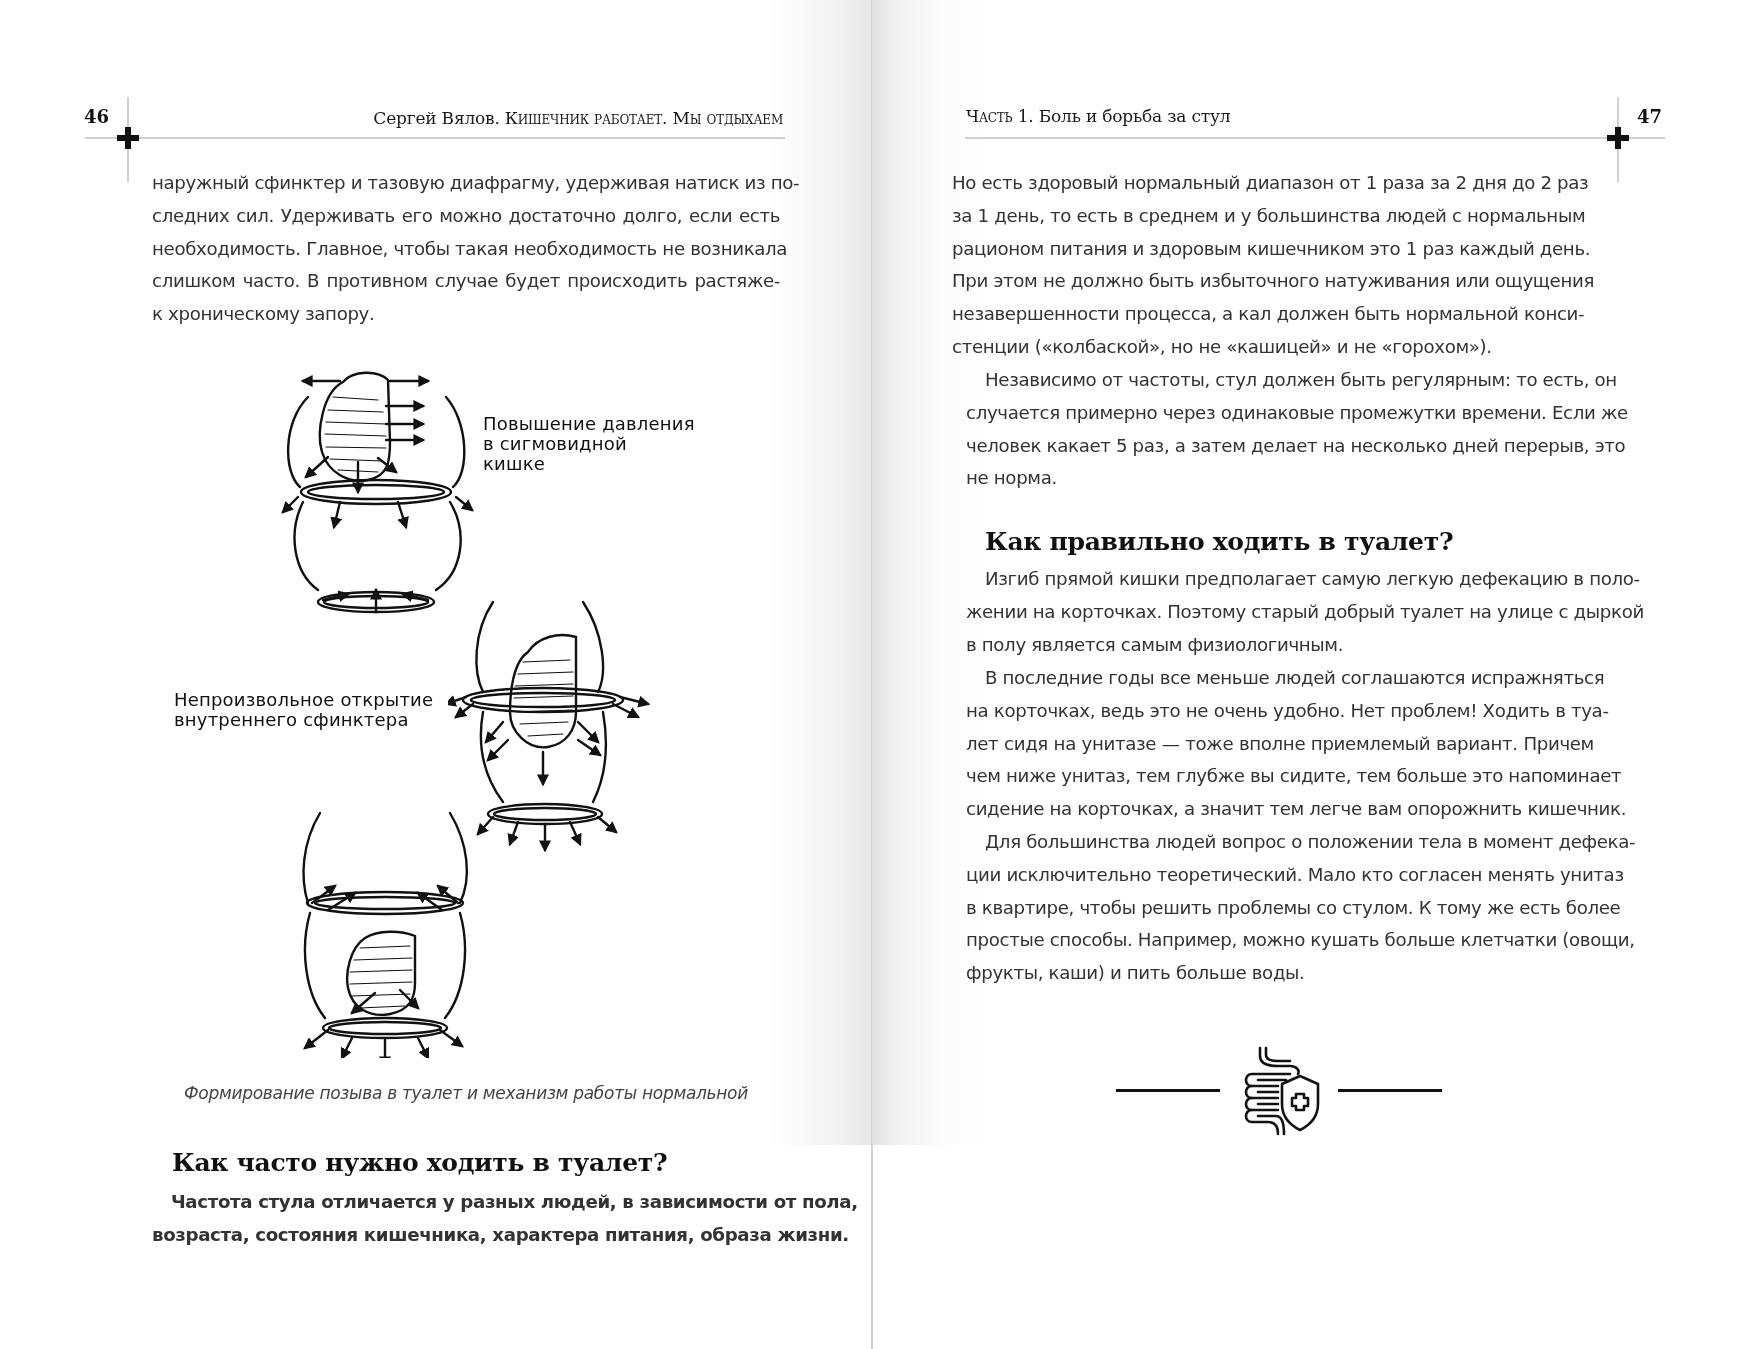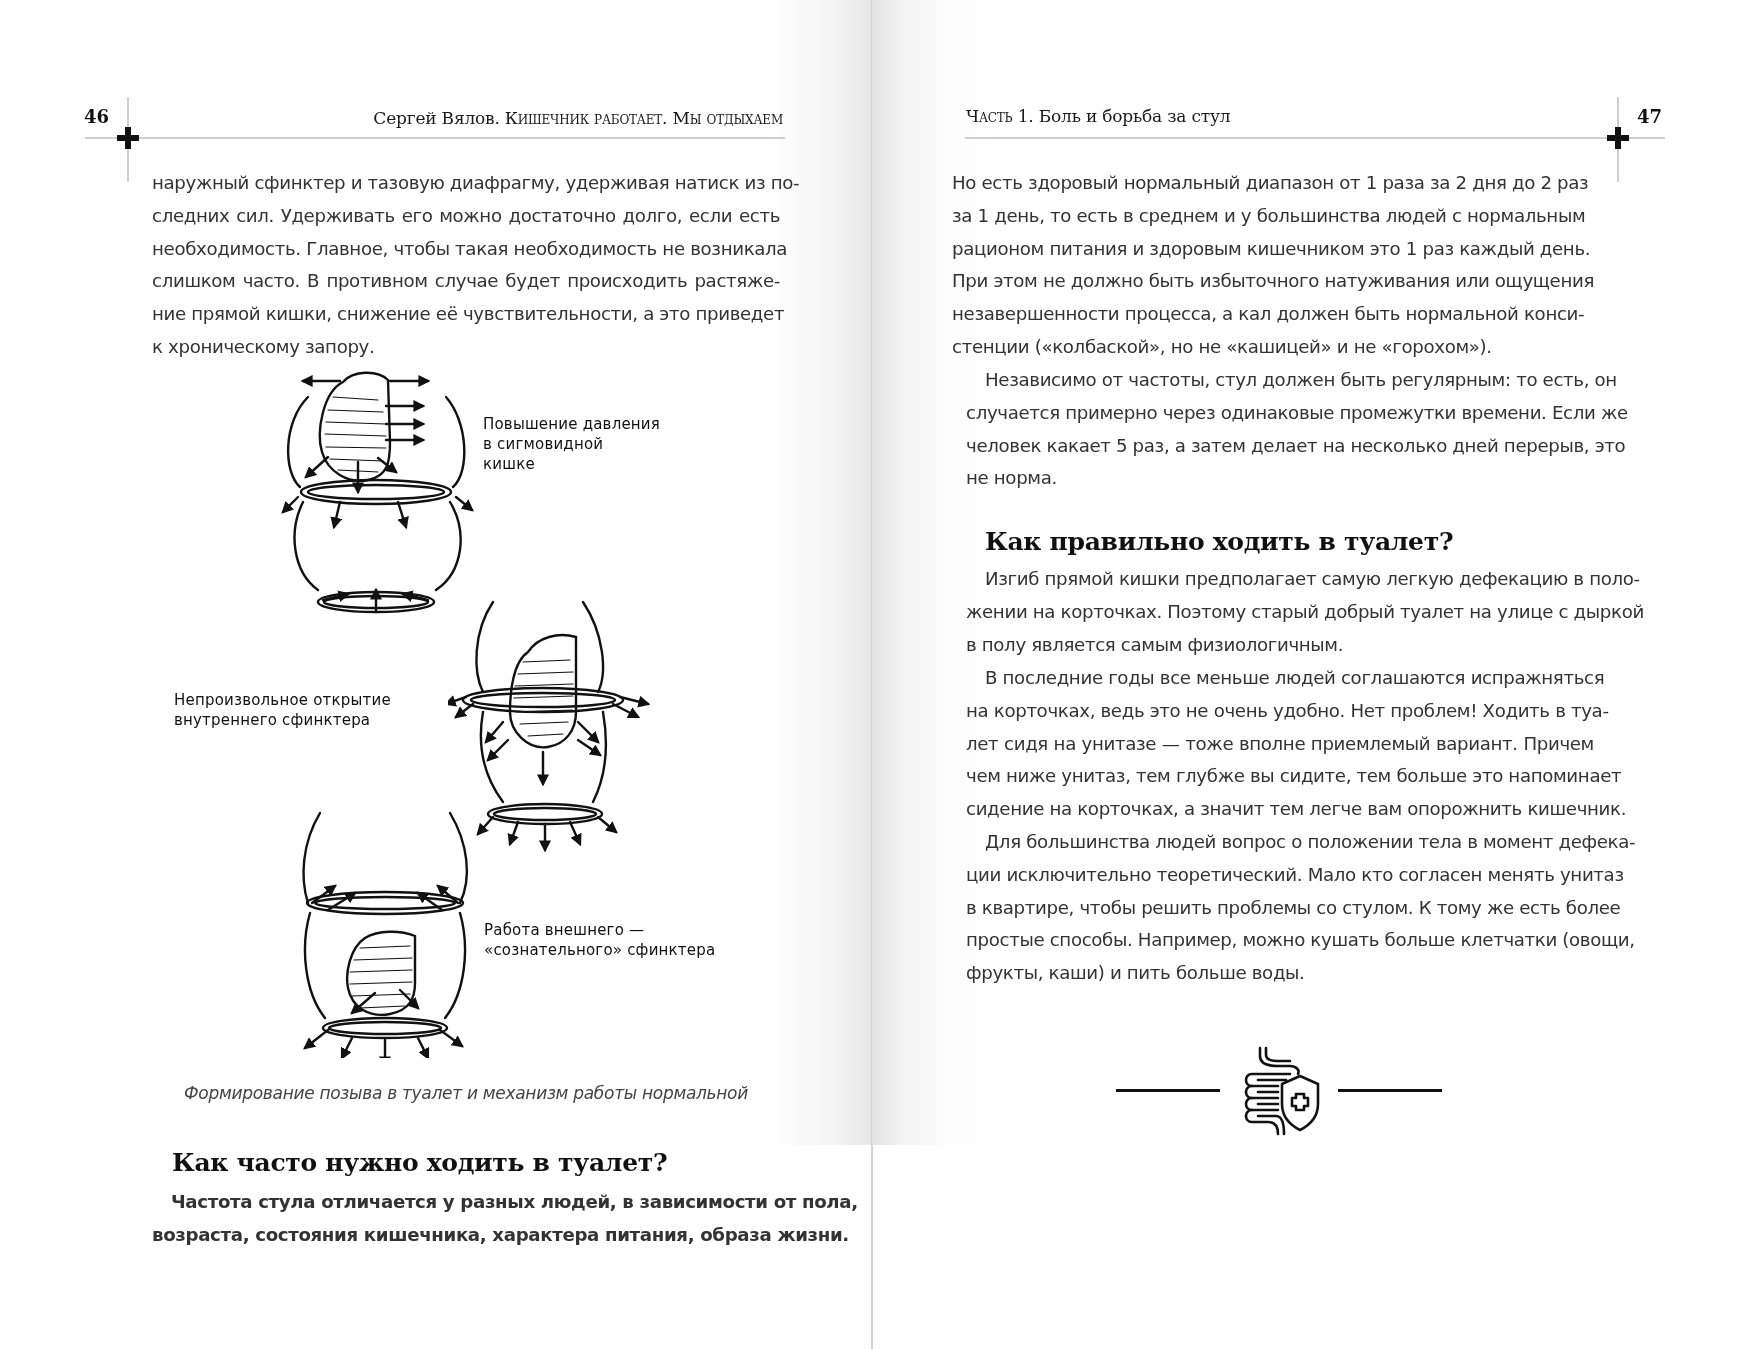--- a/index.html
+++ b/index.html
@@ -29,21 +29,21 @@
 
   
   .text-block { position: absolute; font-family: "DejaVu Sans", sans-serif; font-size: 18.2px; line-height: 32.8px; color: #333; letter-spacing: -0.35px; }
   .text-block .ln { display: block; white-space: nowrap; text-align: justify; text-align-last: justify; }
   .text-block .ln.last { text-align-last: left; }
   .text-block .ln.indent { padding-left: 19px; }
 
   .heading { position: absolute; font-family: "DejaVu Serif", serif; font-weight: bold; font-size: 25px; color: #111; white-space: nowrap; letter-spacing: -0.3px; }
 
   .caption { position: absolute; font-family: "DejaVu Sans", sans-serif; font-style: italic; font-size: 17px; line-height: 26px; color: #444; text-align: center; letter-spacing: -0.3px; }
-  .fig-label { position: absolute; font-family: "DejaVu Sans", sans-serif; font-size: 15px; line-height: 20px; color: #111; white-space: pre-line; letter-spacing: 0.2px; }
+  .fig-label { position: absolute; font-family: "DejaVu Sans", sans-serif; font-size: 18px; line-height: 20px; color: #111; white-space: pre-line; letter-spacing: 0.2px; }
 
   .illus { position: absolute; }
   .ornament-line { position: absolute; height: 3px; background: #111; }
   .ornament-icon { position: absolute; }
 </style>
 </head>
 <body>
 
 <div class="page page-left">
   <div class="crop-v" style="left:127px; top:97px; height:85px;"></div>
@@ -53,21 +53,20 @@
   <div class="rh-text" style="right:89px; top:108px; left:auto;">
     <span>Сергей Вялов.</span>
     <span class="sc">Кишечник работает. Мы отдыхаем</span>
   </div>
 
   <div class="text-block" style="left:152px; top:167px; width:628px;">
     <span class="ln">наружный сфинктер и тазовую диафрагму, удерживая натиск из по-</span>
     <span class="ln">следних сил. Удерживать его можно достаточно долго, если есть</span>
     <span class="ln">необходимость. Главное, чтобы такая необходимость не возникала</span>
     <span class="ln">слишком часто. В противном случае будет происходить растяже-</span>
-    <span class="ln">ние прямой кишки, снижение её чувствительности, а это приведет</span>
     <span class="ln last">к хроническому запору.</span>
   </div>
 
   <svg class="illus" style="left:278px; top:362px;" width="200" height="264" viewBox="0 0 200 264" fill="none" stroke="#111" stroke-width="2.4" stroke-linecap="round">
     <defs>
       <marker id="ah" viewBox="0 0 10 10" refX="8" refY="5" markerWidth="5" markerHeight="5" orient="auto-start-reverse">
         <path d="M0,0 L10,5 L0,10 z" fill="#111" stroke="none"></path>
       </marker>
     </defs>
     <path d="M30,35 C5,60 5,110 22,125"></path>
@@ -178,22 +177,20 @@
     <path d="M85,185 L62,205" marker-end="url(#ah3)"></path>
     <path d="M110,182 L128,200" marker-end="url(#ah3)"></path>
     <ellipse cx="95" cy="220" rx="62" ry="10"></ellipse>
     <ellipse cx="95" cy="220" rx="56" ry="6"></ellipse>
     <path d="M38,222 L15,240" marker-end="url(#ah3)"></path>
     <path d="M62,230 L52,250" marker-end="url(#ah3)"></path>
     <path d="M95,232 L95,258" marker-end="url(#ah3)"></path>
     <path d="M128,230 L138,250" marker-end="url(#ah3)"></path>
     <path d="M150,222 L172,238" marker-end="url(#ah3)"></path>
   </svg>
-  <div class="fig-label" style="left:484px; top:920px;">Работа внешнего —
-«сознательного» сфинктера</div>
 
   <div class="caption" style="left:152px; top:1080px; width:628px;">
     <div>Формирование позыва в туалет и механизм работы нормальной</div>
   </div>
 
   <div class="heading" style="left:172px; top:1148px;">Как часто нужно ходить в туалет?</div>
 
   <div class="text-block" style="left:152px; top:1186px; width:628px;font-weight:bold;">
     <span class="ln indent">Частота стула отличается у разных людей, в зависимости от пола,</span>
     <span class="ln">возраста, состояния кишечника, характера питания, образа жизни.</span>

